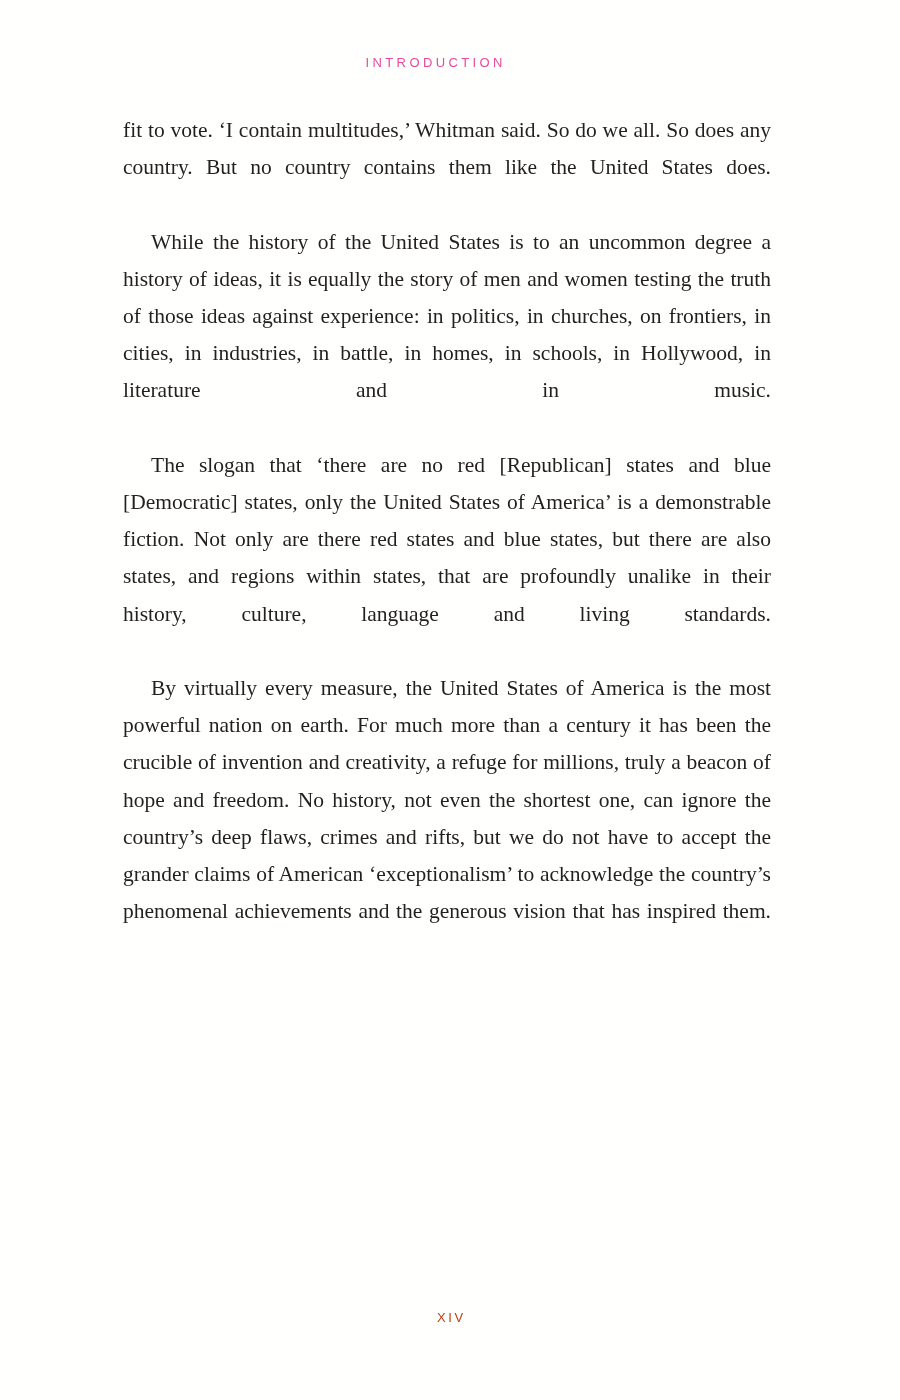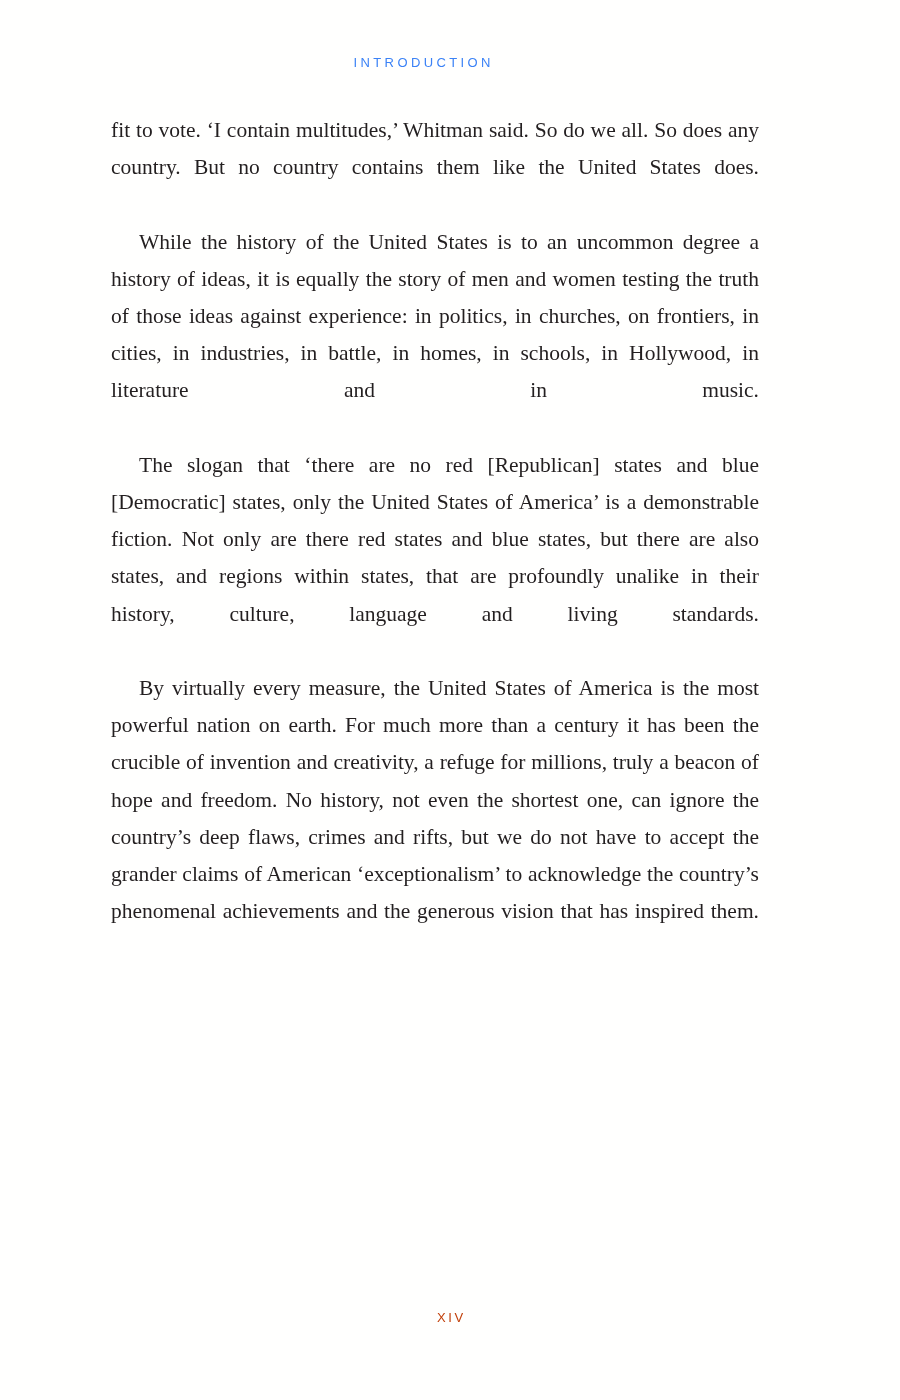--- a/index.html
+++ b/index.html
@@ -28,28 +28,29 @@
     position: absolute;
     top: 55px;
     left: 0;
     width: 844px;
     text-align: center;
     font-family: "Liberation Sans", "DejaVu Sans", sans-serif;
     font-size: 13px;
     font-weight: 400;
     letter-spacing: 3.4px;
     text-indent: 3.4px;
-    color: #3b82f6;
+    color: #ec4899;
+    padding-left: 12px;
   }
 
   
   .text-block {
     position: absolute;
     top: 112px;
-    left: 111px;
+    left: 123px;
     width: 648px;
   }
 
   .para {
     margin: 0;
     font-size: 21.5px;
     line-height: 37.2px;
     text-align: justify;
     text-justify: inter-word;
     color: #231f20;

